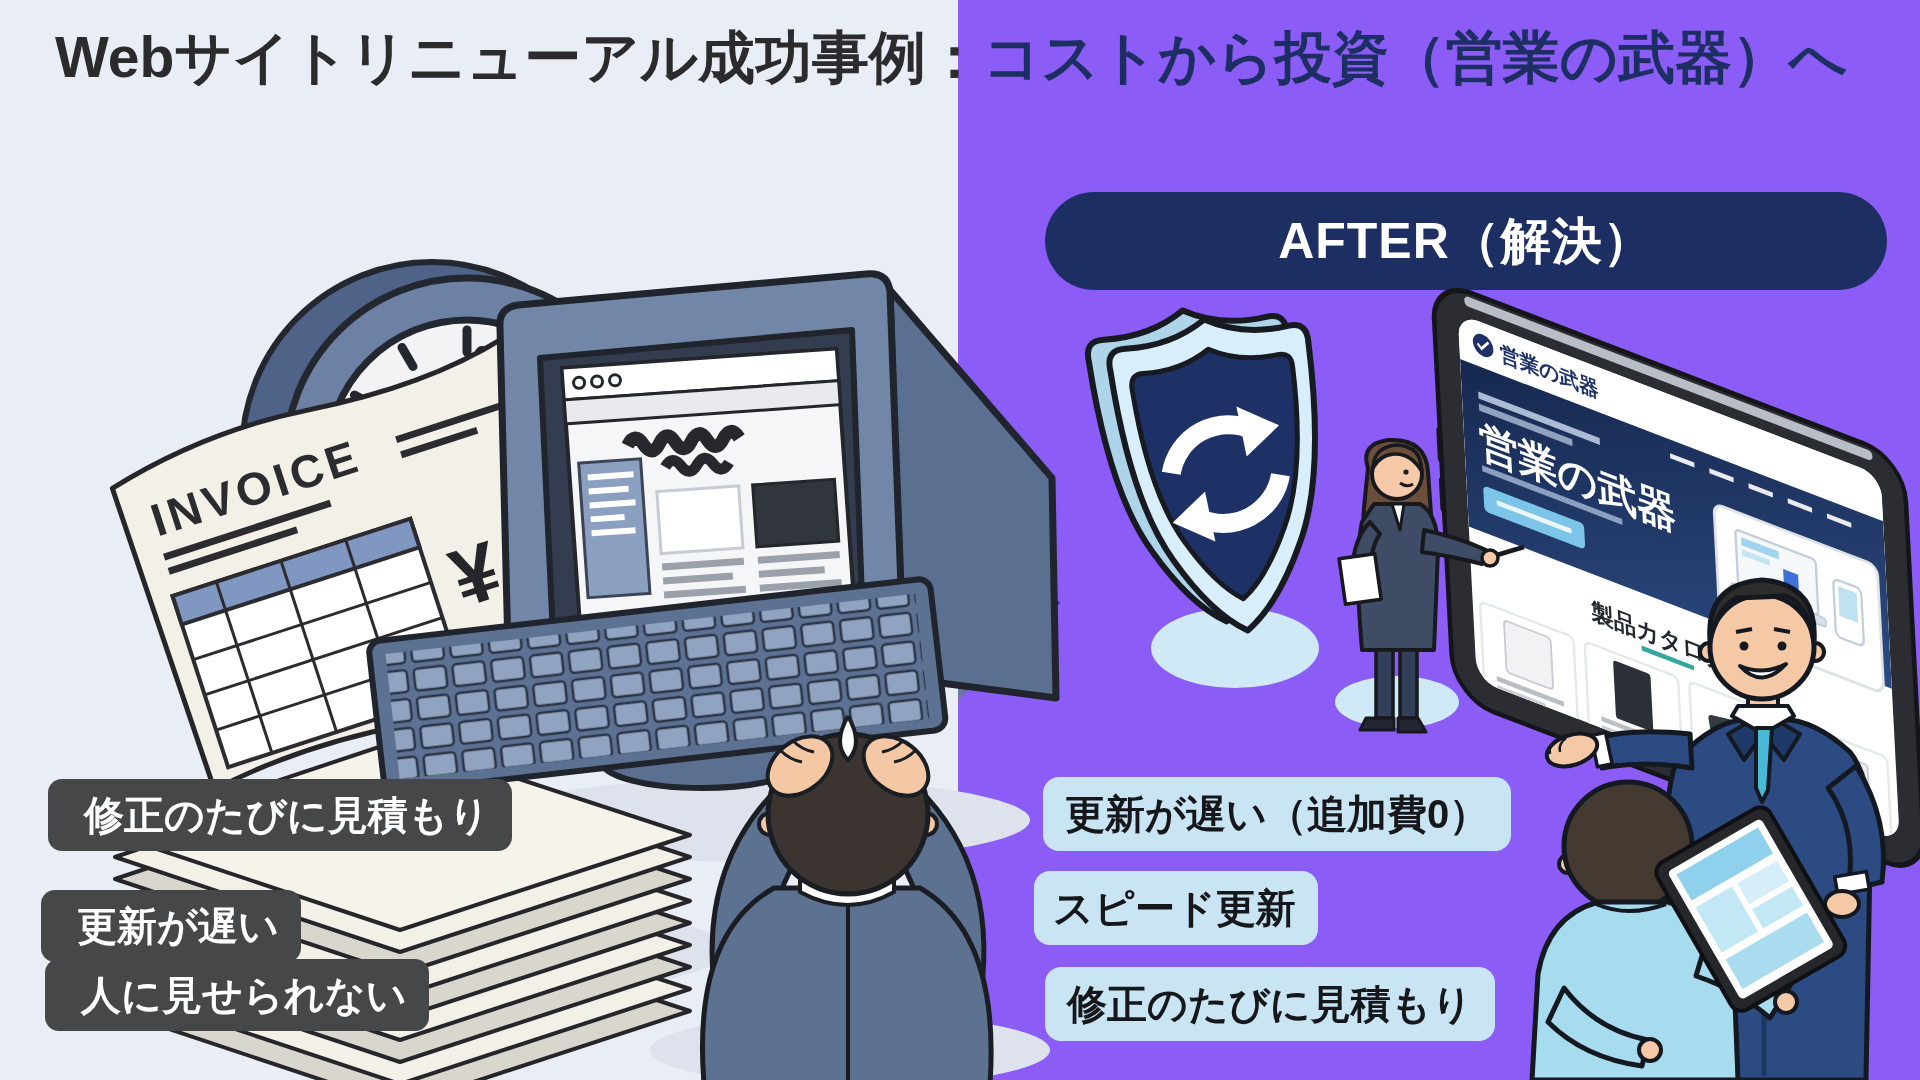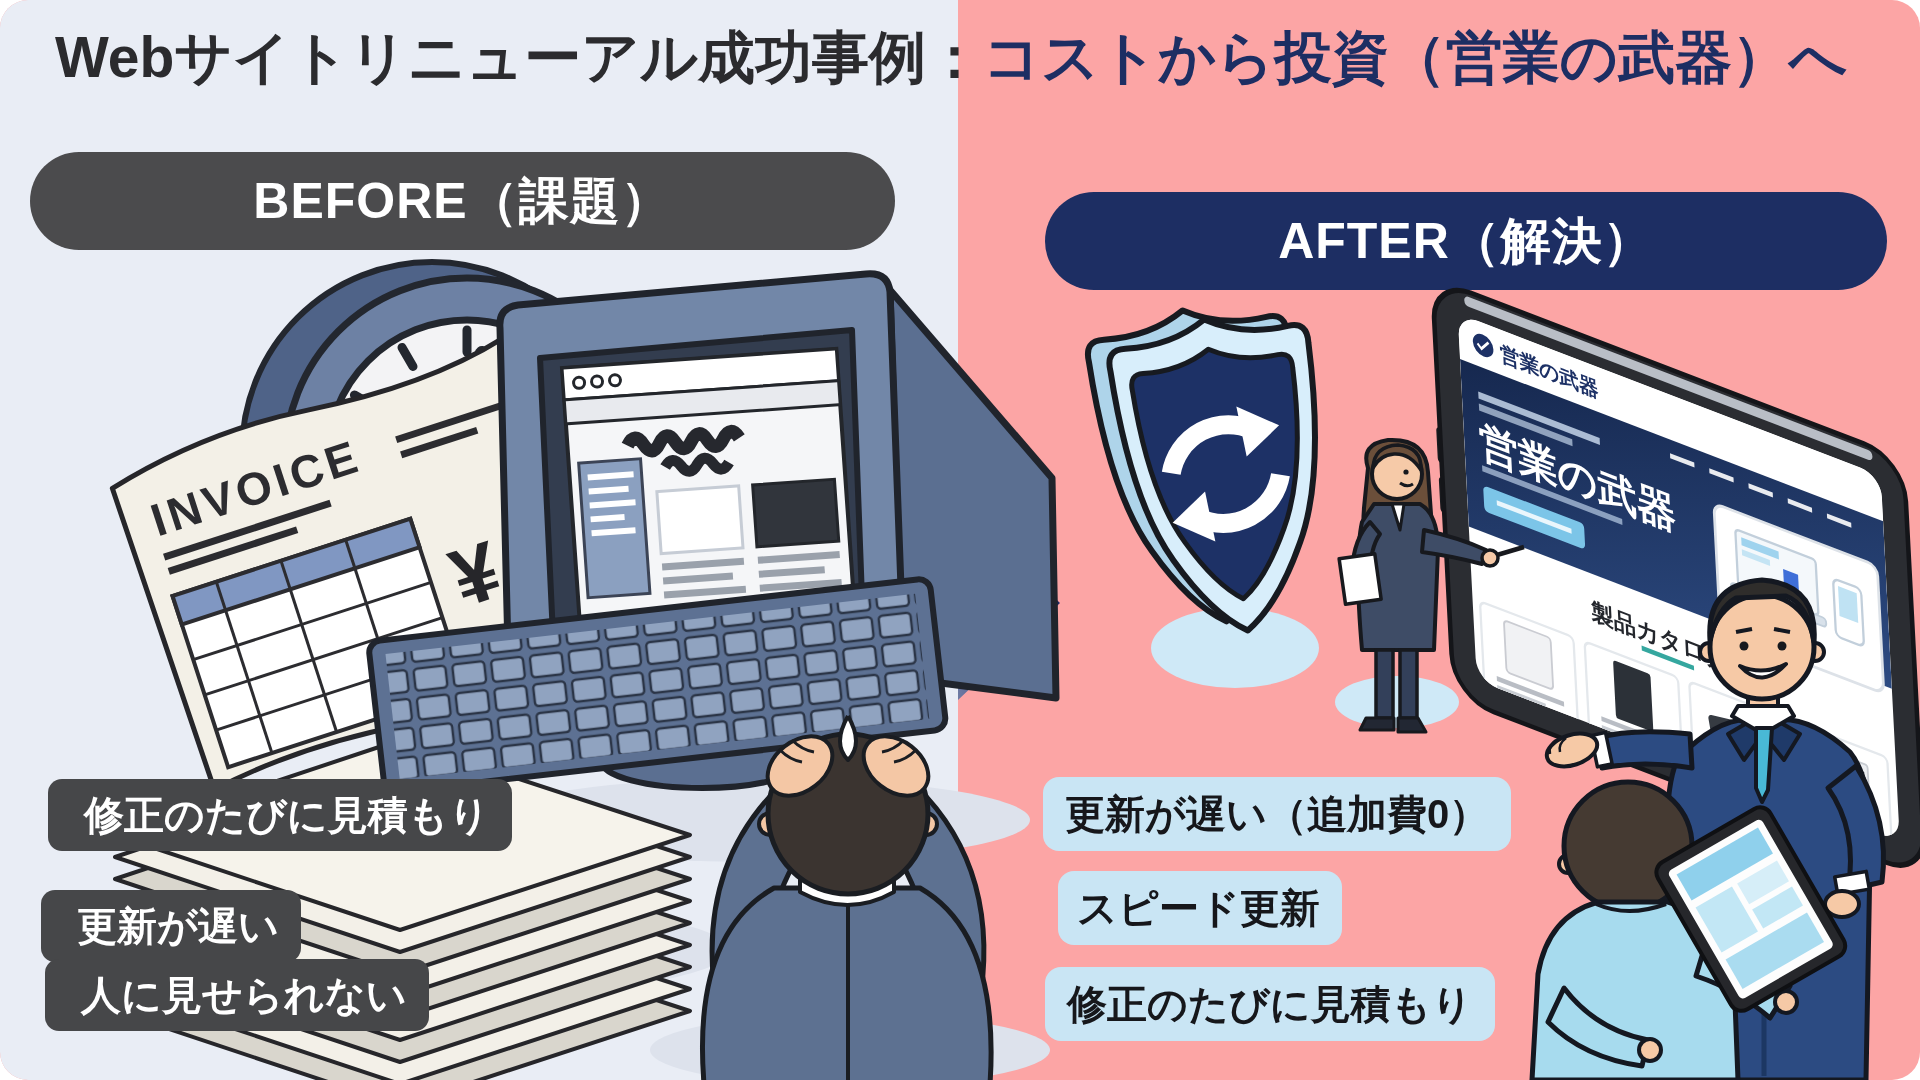--- a/index.html
+++ b/index.html
@@ -1,17 +1,17 @@
 <!DOCTYPE html>
 <html><head>
 <meta charset="utf-8">
 <style>
   html,body{margin:0;padding:0;background:#fff;}
-  .canvas{position:relative;width:1920px;height:1080px;overflow:hidden;background:#fca5a5;
-          font-family:"Liberation Sans","DejaVu Sans",sans-serif;border-radius:28px;}
+  .canvas{position:relative;width:1920px;height:1080px;overflow:hidden;background:#8b5cf6;
+          font-family:"Liberation Sans","DejaVu Sans",sans-serif;}
   .abs{position:absolute;}
   .bg-left{left:0;top:0;width:958px;height:1080px;background:#e9edf5;}
   .title{left:55px;top:26px;font-size:57px;font-weight:800;white-space:nowrap;letter-spacing:0px;line-height:1.1;}
   .t-black{color:#2b2b2e;}
   .t-navy{color:#1d2e63;}
   .pill{display:flex;align-items:center;justify-content:center;color:#fff;font-weight:800;
         font-size:50px;border-radius:50px;letter-spacing:1px;}
   .pill-before{left:30px;top:152px;width:865px;height:98px;background:#4b4b4d;}
   .pill-after{left:1045px;top:152px;width:842px;height:98px;background:#1d2e63;margin-top:40px;}
   .tag{display:flex;align-items:center;padding:0 22px;font-weight:800;white-space:nowrap;}
@@ -23,23 +23,20 @@
 <body>
 
 <div class="canvas">
 
   <div class="abs bg-left"></div>
 
   <div class="abs title">
     <span class="t-black">Webサイトリニューアル成功事例：</span><span class="t-navy">コストから投資（営業の武器）へ</span>
   </div>
 
-  <div class="abs pill pill-before">
-    <span>BEFORE（課題）</span>
-  </div>
   <div class="abs pill pill-after">
     <span>AFTER（解決）</span>
   </div>
 
   <svg class="abs" style="left:850px;top:495px;" width="215" height="215" viewBox="0 0 215 215">
     <defs>
       <linearGradient id="arrowG" x1="0" y1="0" x2="1" y2="0">
         <stop offset="0" stop-color="#e7eaf2"></stop>
           <stop offset="0.25" stop-color="#aab4cf"></stop>
         <stop offset="0.85" stop-color="#1c2a66"></stop>
@@ -376,20 +373,20 @@
   <div class="abs tag tag-dark" style="left:41px;top:866px;margin-top:24px;">
     <span>更新が遅い</span>
   </div>
   <div class="abs tag tag-dark" style="left:45px;top:959px;">
     <span>人に見せられない</span>
   </div>
 
   <div class="abs tag tag-blue" style="left:1043px;top:777px;">
     <span>更新が遅い（追加費0）</span>
   </div>
-  <div class="abs tag tag-blue" style="left:1058px;top:871px;padding-left:19px;">
+  <div class="abs tag tag-blue" style="left:1034px;top:871px;padding-left:19px;">
     <span>スピード更新</span>
   </div>
   <div class="abs tag tag-blue" style="left:1045px;top:967px;">
     <span>修正のたびに見積もり</span>
   </div>
 
 </div>
 
 </body></html>

